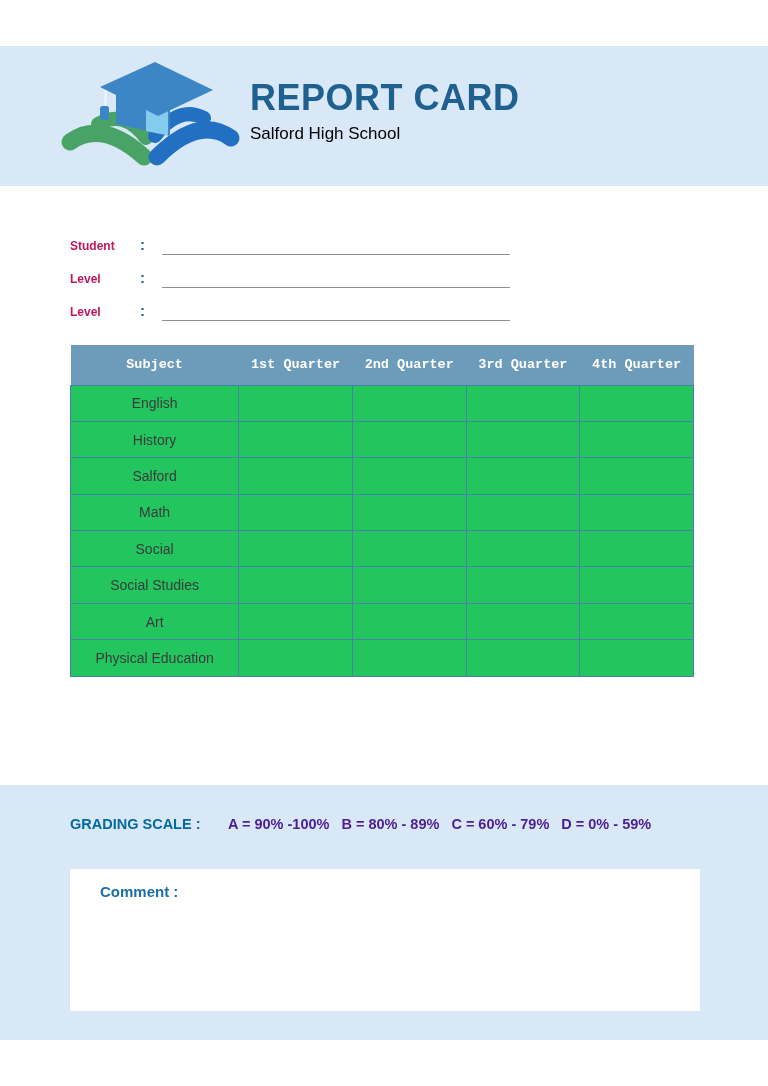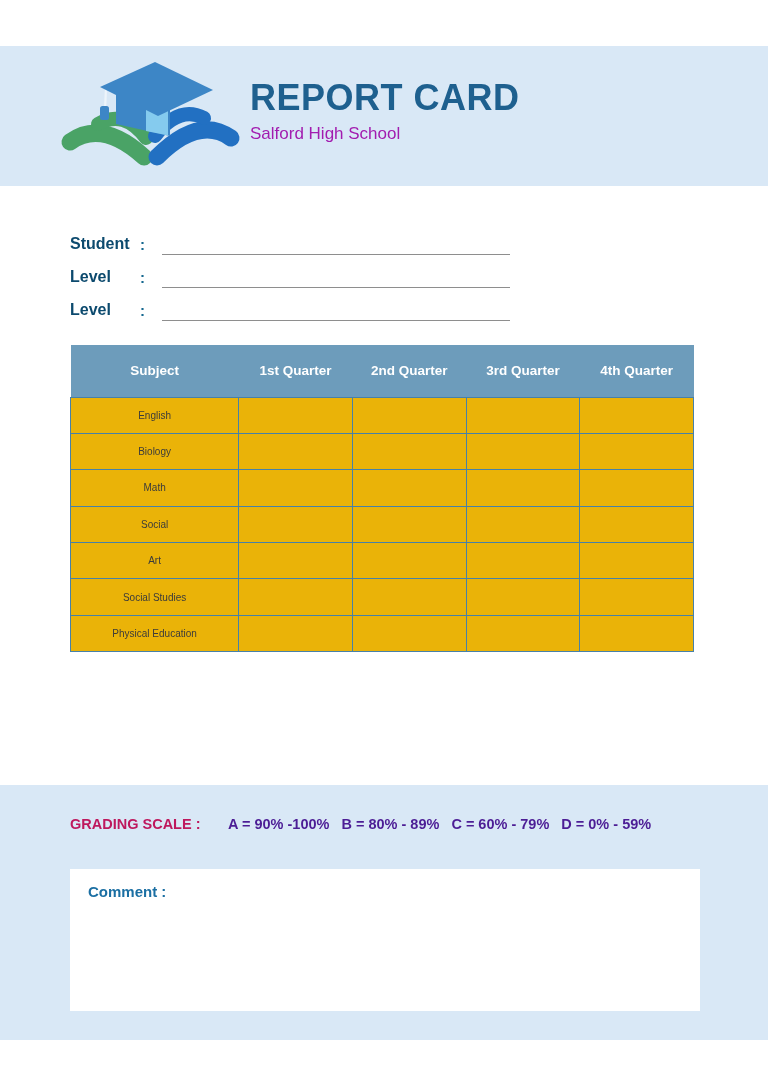--- a/index.html
+++ b/index.html
@@ -10,49 +10,49 @@
     background:#ffffff; overflow:hidden;
   }
   .band { position:absolute; left:0; width:768px; background:#d9e8f6; }
   .band-top { top:46px; height:140px; }
   .band-bottom { top:785px; height:255px; }
 
   .logo { position:absolute; left:58px; top:58px; width:185px; height:115px; }
 
   .title-block { position:absolute; left:250px; top:79px; }
   .title { font-size:36px; font-weight:800; letter-spacing:0.5px; color:#1e608f; line-height:1.05; }
-  .subtitle { margin-top:7px; font-size:17px; font-weight:500; color:#a21caf; }
+  .subtitle { margin-top:7px; font-size:17px; font-weight:500; color:#000000; }
 
   .fields { position:absolute; left:70px; top:222px; width:440px; }
   .field-row { display:flex; align-items:flex-end; height:33px; }
-  .field-label { width:70px; font-size:16px; font-weight:700; color:#0c4a6e; padding-bottom:2px; }
+  .field-label { width:70px; font-size:12px; font-weight:700; color:#be185d; padding-bottom:2px; }
   .field-colon { width:10px; font-size:15px; font-weight:700; color:#14678f; padding-bottom:2px; }
   .field-line { flex:1; margin-left:12px; height:22px; border-bottom:1.4px solid #8e8e8e; cursor:text; }
 
   table.grades { position:absolute; left:70px; top:345px; width:624px;
     border-collapse:collapse; table-layout:fixed; }
   table.grades col.c-subject { width:27%; }
   table.grades col.c-q { width:18.25%; }
   table.grades thead th {
-    height:52px; background:#6d9cbb; color:#ffffff;
-    font-size:13.5px; font-weight:700; text-align:center; border:none;
+    height:40px; background:#6d9cbb; color:#ffffff;
+    font-size:13.5px; font-weight:700; text-align:center; border:none;font-family:Liberation Mono, monospace;
   }
   table.grades tbody td {
-    height:36.4px; background:#eab308; border:1px solid #4781a8;
-    font-size:10px; color:#3b3b3b; text-align:center; vertical-align:middle;
+    height:36.4px; background:#22c55e; border:1px solid #4781a8;
+    font-size:14px; color:#3b3b3b; text-align:center; vertical-align:middle;
   }
 
   .grading { position:absolute; left:70px; top:816px; width:630px;
     font-size:14.5px; font-weight:700; white-space:nowrap; }
-  .grading .g-label { color:#be185d; margin-right:24px;margin-top:20px; }
+  .grading .g-label { color:#0369a1; margin-right:24px;margin-top:20px; }
   .grading .g-entry { color:#4c1d95; margin-right:12px; }
 
   .comment-box { position:absolute; left:70px; top:869px; width:630px; height:142px;
     background:#ffffff; cursor:text; }
-  .comment-label { padding:14px 0 0 18px; font-size:15px; font-weight:700; color:#1b6fa3; }
+  .comment-label { padding:14px 0 0 30px; font-size:15px; font-weight:700; color:#1b6fa3; }
 </style>
 </head>
 <body>
 
 <div class="page">
 
   <div class="band band-top"></div>
   <div class="band band-bottom"></div>
 
   <svg class="logo" viewBox="0 0 185 115" aria-hidden="true">
@@ -115,49 +115,56 @@
       </thead>
     <tbody>
         <tr>
           <td>English</td>
           <td></td>
           <td></td>
           <td></td>
           <td></td>
         </tr>
         <tr>
-          <td>Biology</td>
+          <td>History</td>
+          <td></td>
+          <td></td>
+          <td></td>
+          <td></td>
+        </tr>
+        <tr>
+          <td>Salford</td>
           <td></td>
           <td></td>
           <td></td>
           <td></td>
         </tr>
         <tr>
           <td>Math</td>
           <td></td>
           <td></td>
           <td></td>
           <td></td>
         </tr>
         <tr>
           <td>Social</td>
           <td></td>
           <td></td>
           <td></td>
           <td></td>
         </tr>
         <tr>
-          <td>Art</td>
+          <td>Social Studies</td>
           <td></td>
           <td></td>
           <td></td>
           <td></td>
         </tr>
         <tr>
-          <td>Social Studies</td>
+          <td>Art</td>
           <td></td>
           <td></td>
           <td></td>
           <td></td>
         </tr>
         <tr>
           <td>Physical Education</td>
           <td></td>
           <td></td>
           <td></td>

